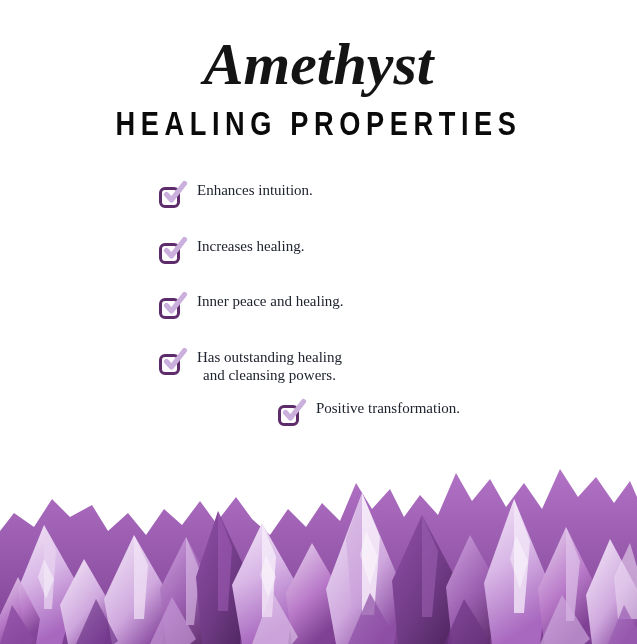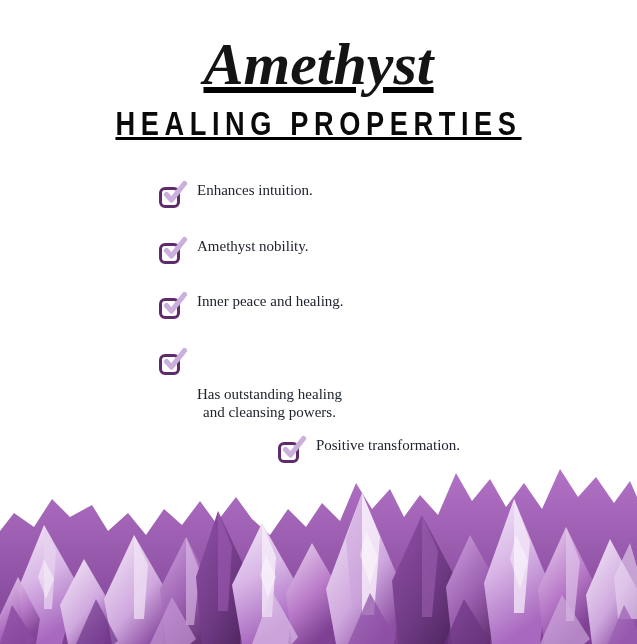--- a/index.html
+++ b/index.html
@@ -16,21 +16,20 @@
     width:637px; height:644px;
     background:#ffffff;
     overflow:hidden;
   }
 
   
   .header{
     position:absolute;
     top:34px; left:0; right:0;
     text-align:center;
-    text-decoration:underline;
   }
 
   .title{
     font-family:"Liberation Serif", "DejaVu Serif", serif;
     font-style:italic;
     font-weight:bold;
     font-size:60px;
     line-height:1.0;
     color:#141414;
     letter-spacing:0px;
@@ -94,21 +93,21 @@
   .checkbox .cb-tick svg{ display:block; overflow:visible; }
 
   .item-text{
     margin-left:15px;
     font-family:"Liberation Serif","DejaVu Serif", serif;
     font-size:15px;
     line-height:1.18;
     color:#20242f;
     white-space:pre-line;
   }
-  .item-text.centered{ text-align:center;margin-top:37px; }
+  .item-text.centered{ text-align:center; }
 
   
   .crystals{
     position:absolute;
     left:0; bottom:0;
     width:637px; height:205px;
     overflow:hidden;
   }
   .crystals svg{ display:block; width:637px; height:205px; }
 </style>
@@ -138,21 +137,21 @@
 
     <div class="item item-2">
       <span class="checkbox">
         <span class="cb-box"></span>
         <span class="cb-tick">
           <svg width="28" height="28" viewBox="0 0 28 28">
             <path d="M6.5 14.5 L11.5 20 L24.5 3.5" fill="none" stroke="#cbb0dd" stroke-width="5.2" stroke-linecap="round" stroke-linejoin="round"></path>
           </svg>
         </span>
       </span>
-      <span class="item-text">Amethyst nobility.</span>
+      <span class="item-text">Increases healing.</span>
     </div>
 
     <div class="item item-3">
       <span class="checkbox">
         <span class="cb-box"></span>
         <span class="cb-tick">
           <svg width="28" height="28" viewBox="0 0 28 28">
             <path d="M6.5 14.5 L11.5 20 L24.5 3.5" fill="none" stroke="#cbb0dd" stroke-width="5.2" stroke-linecap="round" stroke-linejoin="round"></path>
           </svg>
         </span>

